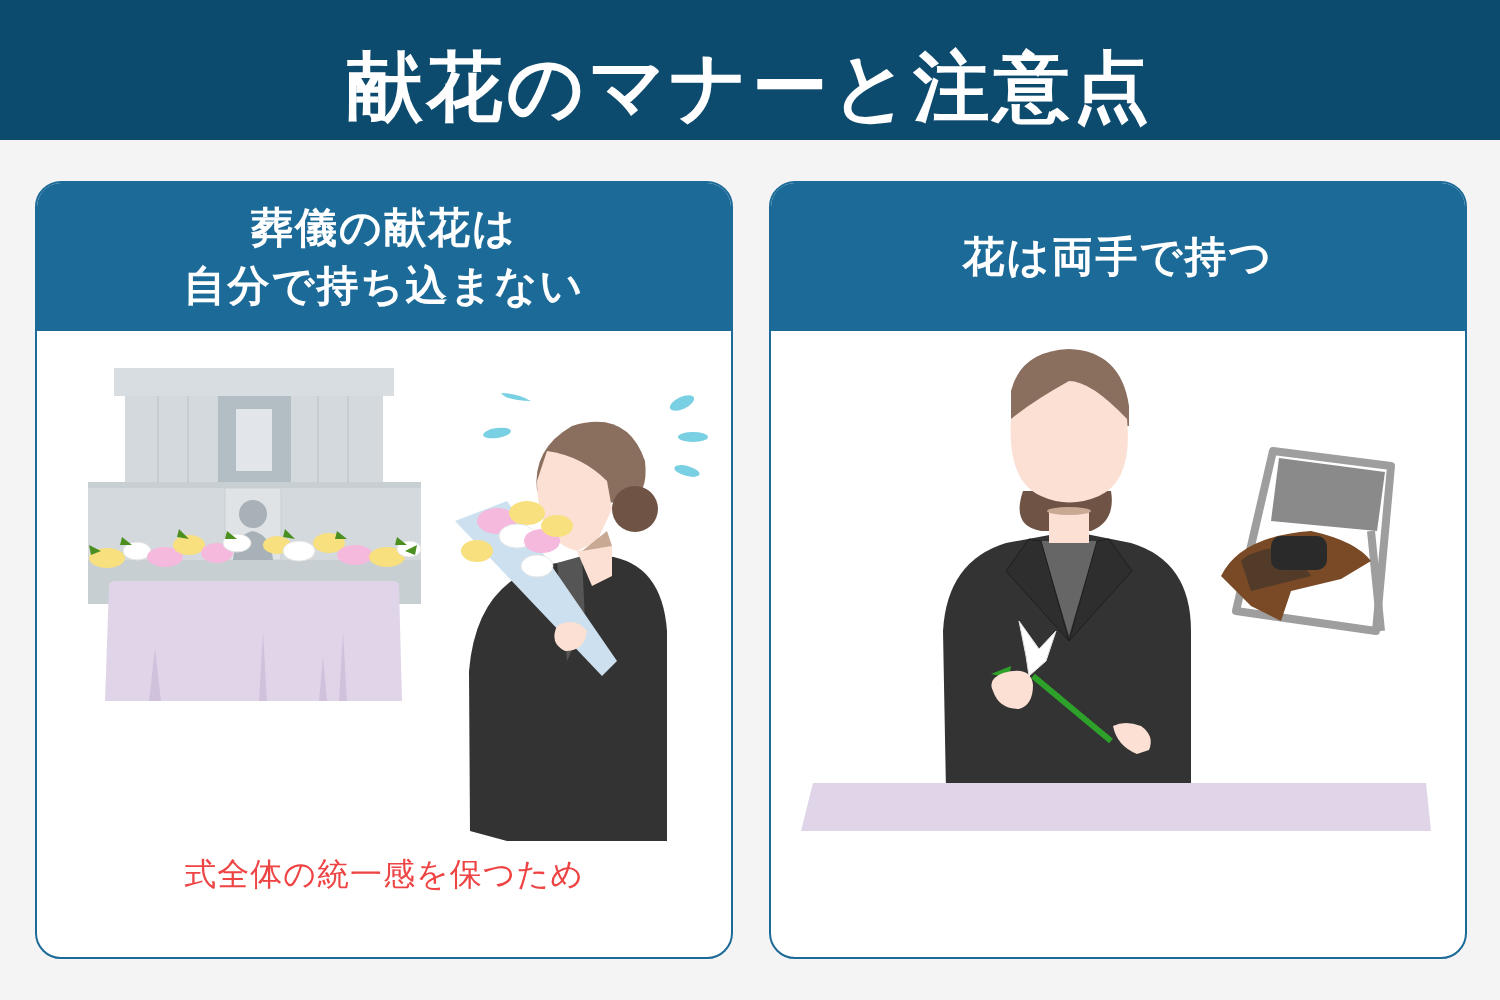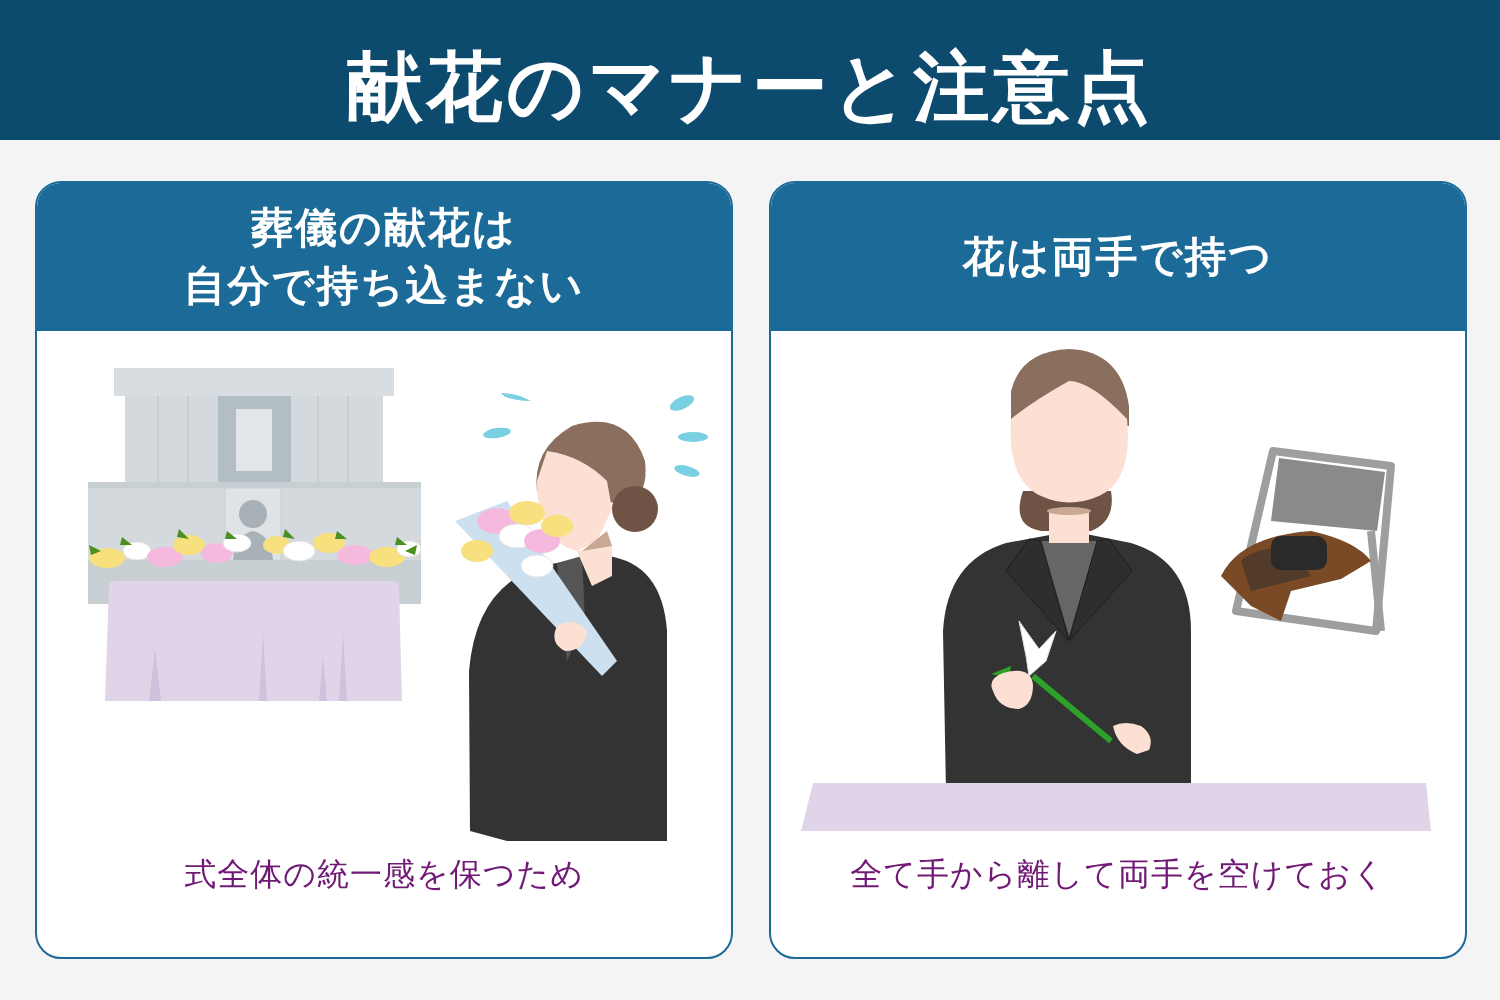--- a/index.html
+++ b/index.html
@@ -7,21 +7,21 @@
   body { background: #f4f4f5; font-family: "DejaVu Sans", "Liberation Sans", sans-serif; position: relative; }
   .banner { position: absolute; left: 0; top: 0; width: 1500px; height: 140px; background: #0c4a6e; display: flex; align-items: flex-end; justify-content: center; }
   .banner h1 { color: #fff; font-size: 76px; font-weight: bold; letter-spacing: 4px; }
   .card { position: absolute; top: 181px; width: 698px; height: 778px; background: #fff; border: 2px solid #1b6a98; border-radius: 26px; overflow: hidden; }
   .card.left { left: 35px; }
   .card.right { left: 769px; }
   .card-head { height: 148px; background: #1b6a98; display: flex; align-items: center; justify-content: center; text-align: center; }
   .card-head h2 { color: #fff; font-size: 42px; font-weight: bold; line-height: 58px; letter-spacing: 2px; }
   .card-body { position: relative; height: 628px; }
   .illus { position: absolute; left: 0; top: 0; width: 694px; height: 515px; }
-  .caption { position: absolute; left: 0; right: 0; top: 520px; text-align: center; color: #701a75; font-size: 32px; line-height: 46px; letter-spacing: 1px; }
+  .caption { position: absolute; left: 0; right: 0; top: 520px; text-align: center; color: #ef4444; font-size: 32px; line-height: 46px; letter-spacing: 1px; }
 </style>
 </head>
 <body>
 
 <header class="banner">
   <h1>献花のマナーと注意点</h1>
 </header>
 
 <section class="card left">
   <div class="card-head">
@@ -134,16 +134,15 @@
       </g>
       <g>
         <path d="M450 245 Q470 205 540 200 Q585 210 600 230 L570 248 L520 260 L510 290 L480 275 Z" fill="#7a4a26"></path>
         <path d="M470 230 Q480 218 520 215 L540 245 L480 260 Z" fill="#2c2c2c" opacity="0.5"></path>
         <rect x="500" y="205" width="56" height="34" rx="10" fill="#2a2a2a"></rect>
       </g>
 
       <path d="M42 452 L655 452 L660 500 L30 500 Z" fill="#e0d5e8"></path>
     </svg>
     <div class="caption">
-      <div>全て手から離して両手を空けておく</div>
     </div>
   </div>
 </section>
 
 </body></html>

